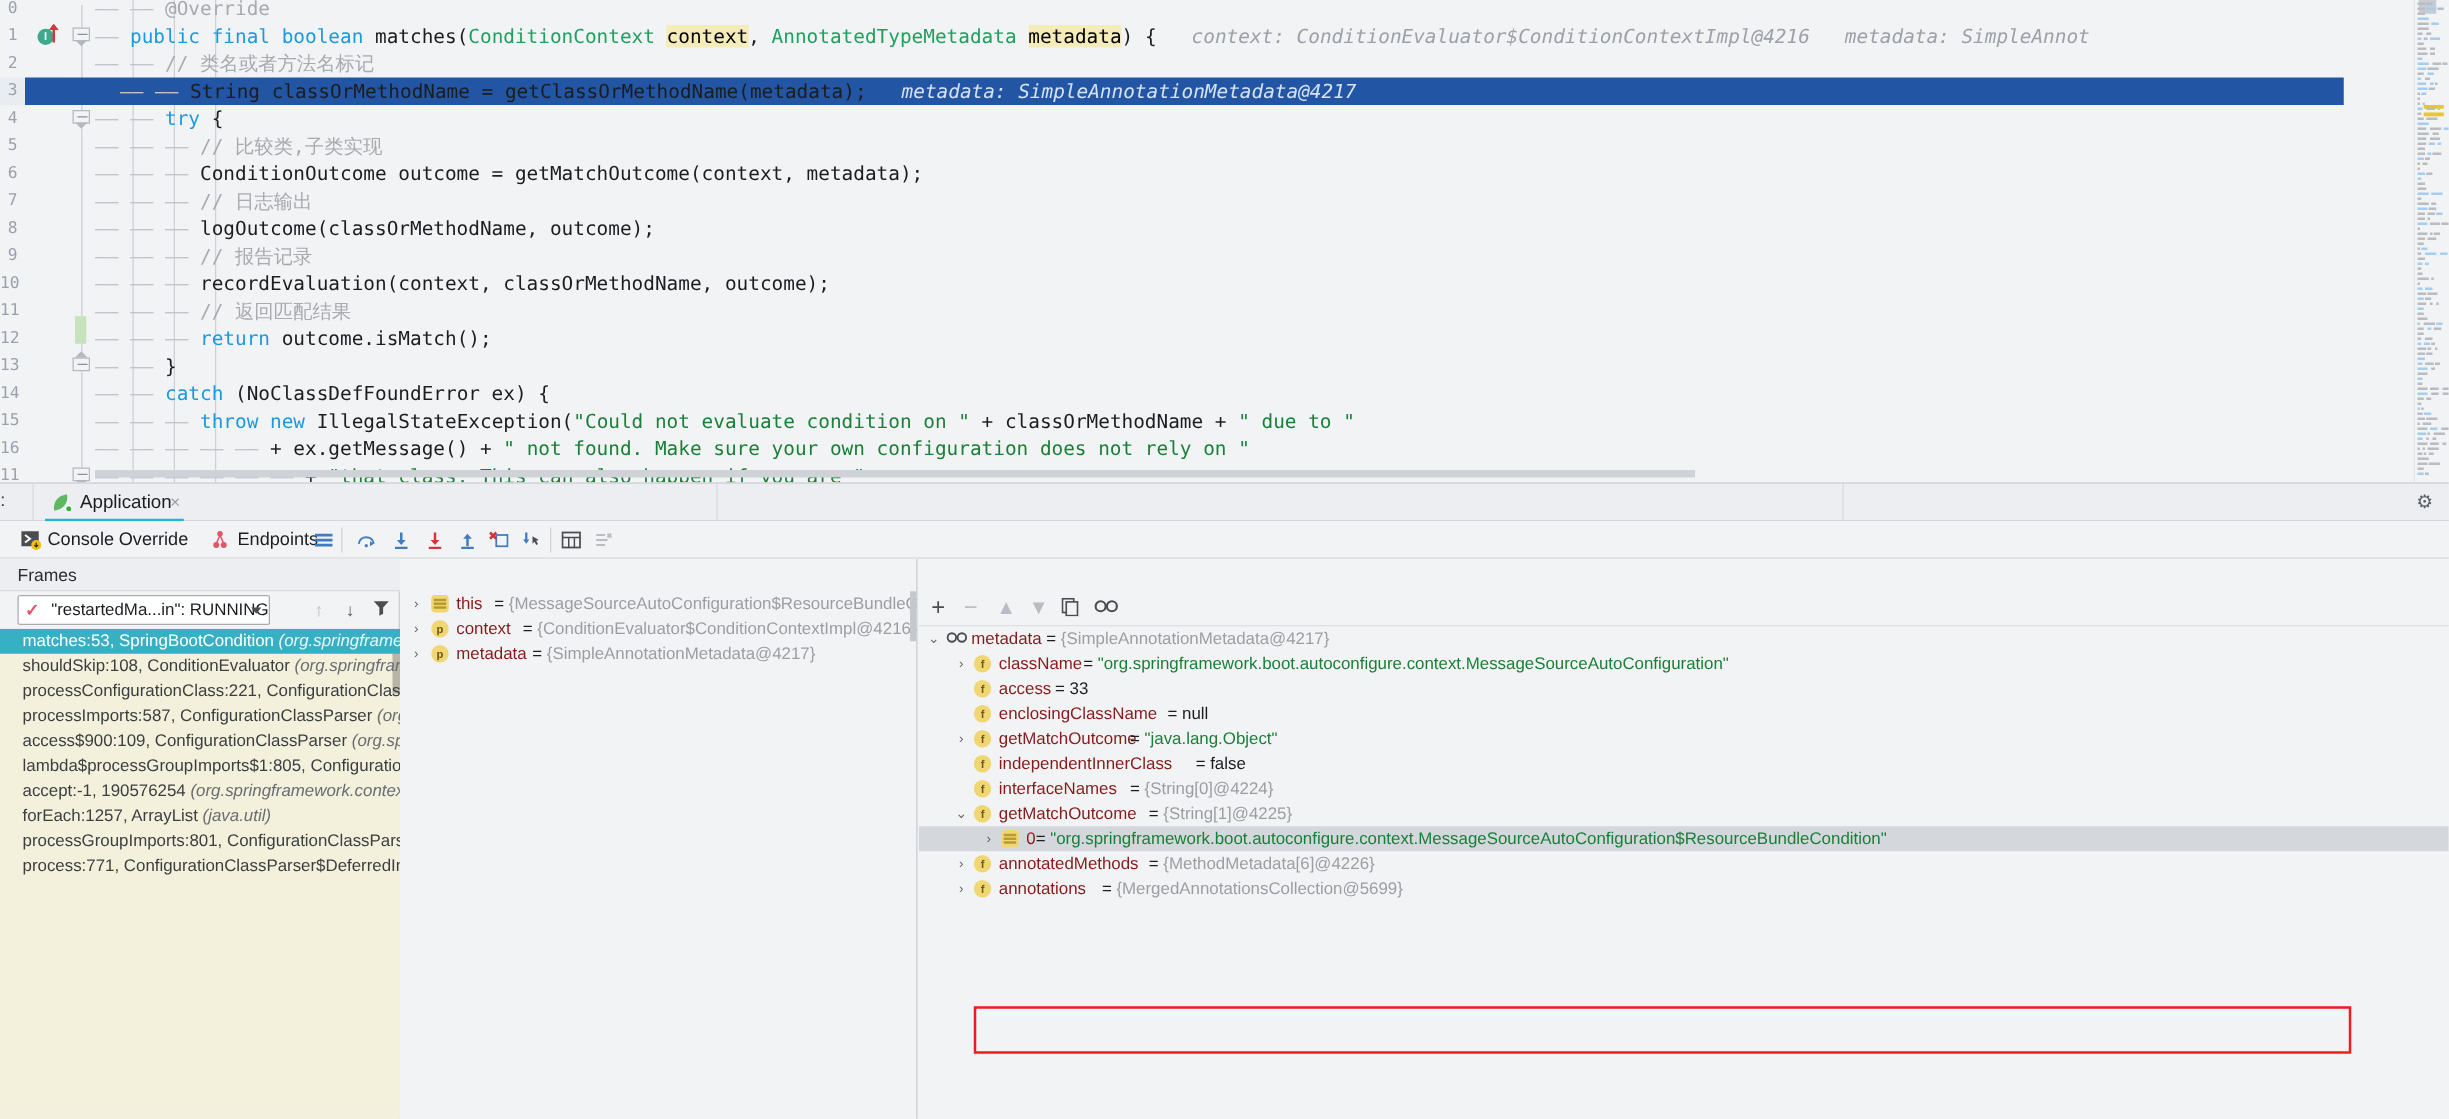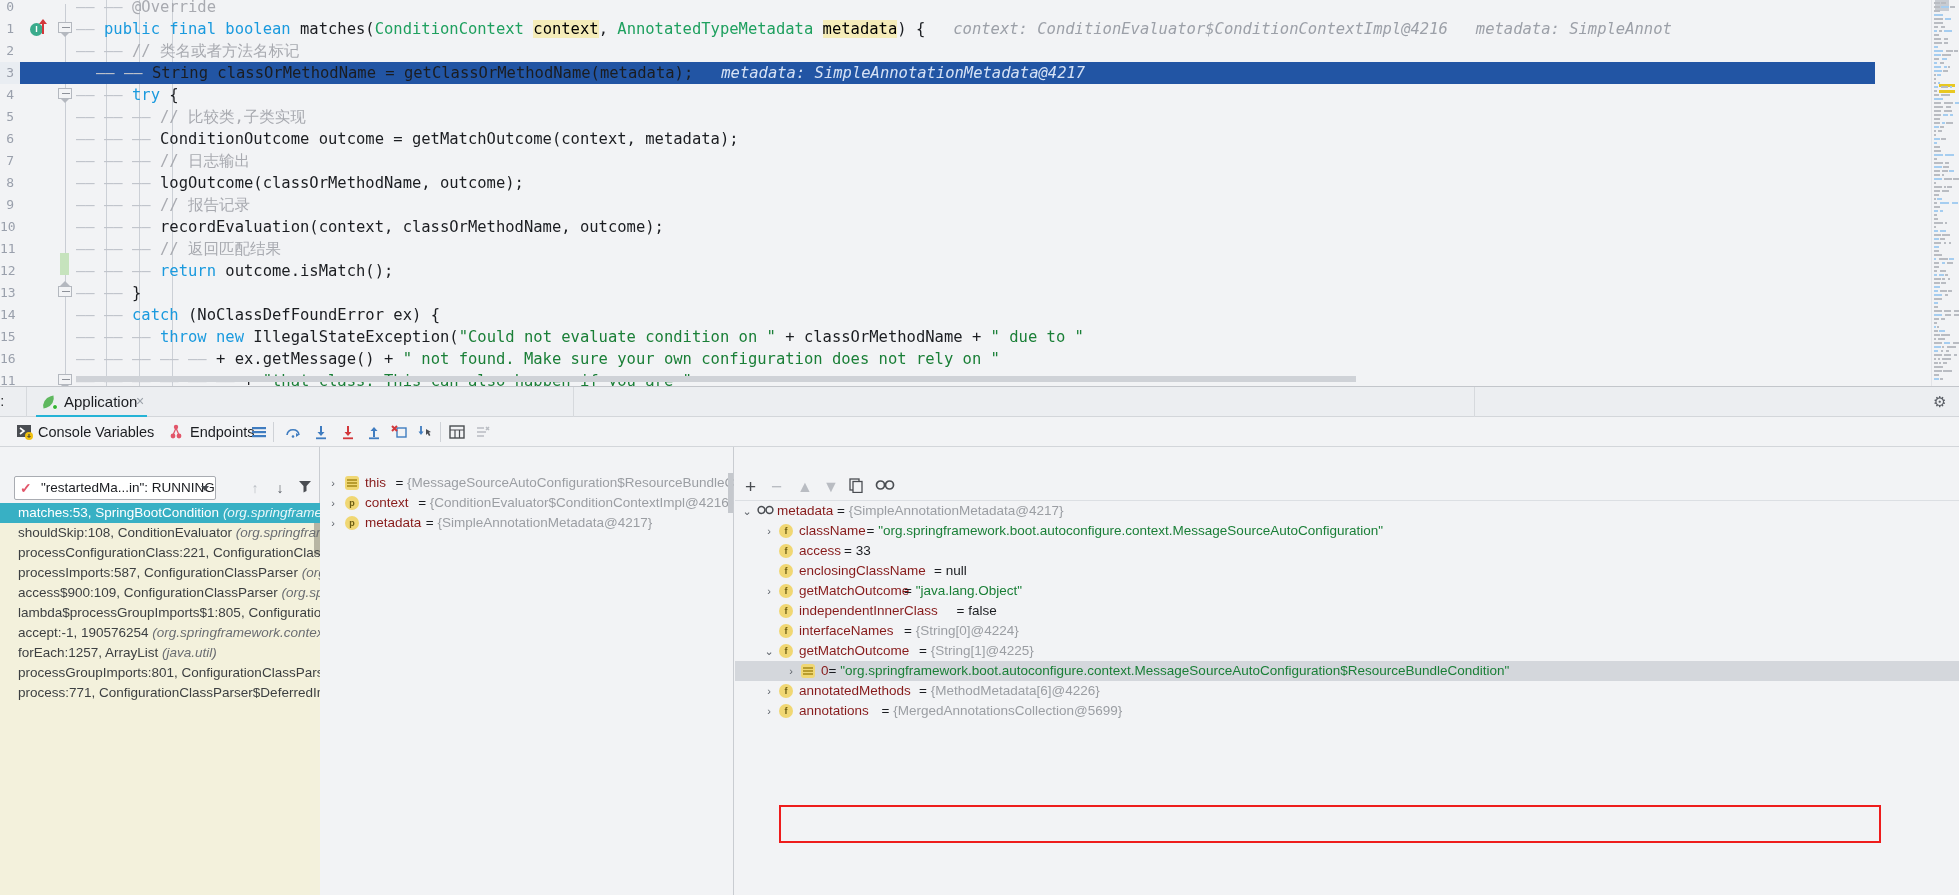--- a/index.html
+++ b/index.html
@@ -411,21 +411,21 @@
 
       <span class="tb-ico" style="left:17px">
         <svg width="16" height="16" viewBox="0 0 16 16">
             <rect x="0" y="1" width="14" height="12" fill="#4a4d52"></rect>
             <path d="M3 4 L7 7 L3 10" stroke="#fff" stroke-width="1.6" fill="none"></path>
             <circle cx="12" cy="12" r="4" fill="#f0c010"></circle>
             <path d="M12 10 v3 M10.5 12 l1.5 1.5 1.5-1.5" stroke="#333" stroke-width="1" fill="none"></path>
           </svg>
       </span>
       <span class="tb-item" style="left:38px">Console</span>
-      <span class="tb-item" style="left:95px">Variables</span>
+      <span class="tb-item" style="left:95px">Override</span>
       <span class="tb-ico" style="left:170px">
         <svg width="16" height="16" viewBox="0 0 16 16">
             <circle cx="3" cy="12" r="2.4" fill="#e2566a"></circle>
             <circle cx="9" cy="12" r="2.4" fill="#e2566a"></circle>
             <circle cx="6" cy="3" r="2.2" fill="#e2566a"></circle>
             <path d="M6 4 L3 11 M6 4 L9 11" stroke="#e2566a" stroke-width="1.3"></path>
           </svg>
       </span>
       <span class="tb-item" style="left:190px">Endpoints</span>
       <span class="tb-ico" style="left:251px">
@@ -487,20 +487,21 @@
       </span>
       <span class="tb-ico" style="left:475px">
         <svg width="16" height="16" viewBox="0 0 16 16">
             <path d="M2 4 h7 M2 8 h9 M2 12 h7" stroke="#b9bcc2" stroke-width="1.6"></path>
             <path d="M11 3 l3 3 M14 3 l-3 3" stroke="#b9bcc2" stroke-width="1.5"></path>
           </svg>
       </span>
     </div>
 
     <div class="frames-col">
+      <div class="panel-hdr" style="left:0;top:0;width:320px">Frames</div>
       <div class="frames-toolbar">
         <div class="thread-combo">
           <span class="check-ico">✓</span>
           <span>"restartedMa...in": RUNNING</span>
           <span class="combo-arrow"></span>
         </div>
         <span class="fr-btn" style="left:246px; color:#b9bcc2">↑</span>
         <span class="fr-btn" style="left:271px">↓</span>
         <span class="fr-btn" style="left:296px">
           <svg width="14" height="14" viewBox="0 0 14 14">

